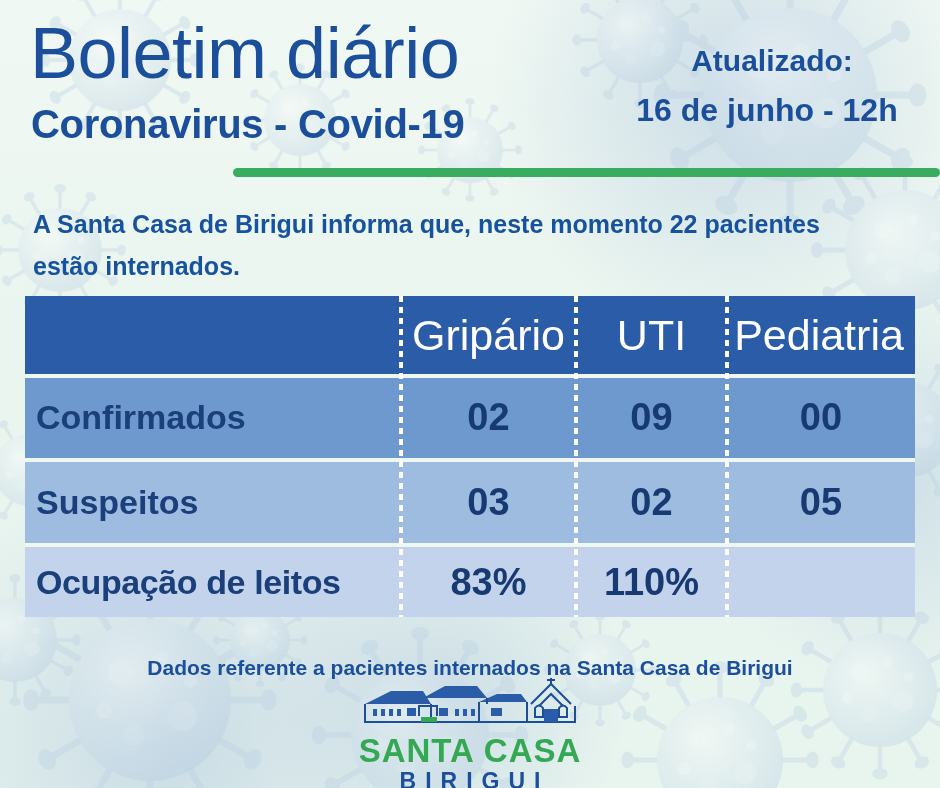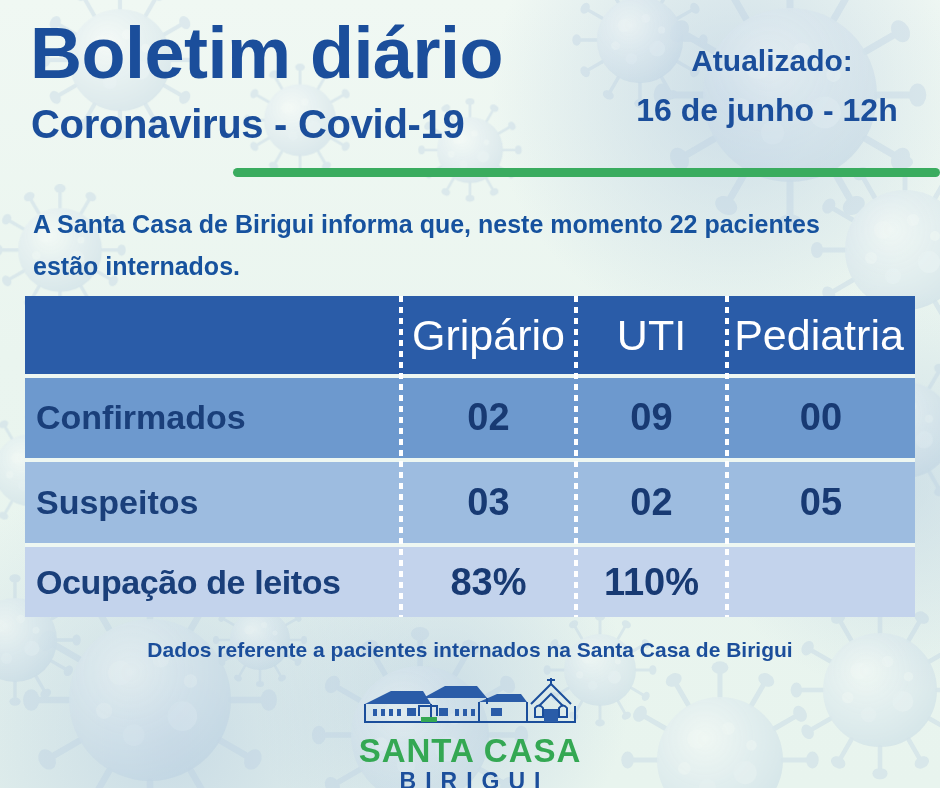--- a/index.html
+++ b/index.html
@@ -23,21 +23,21 @@
   }
   
   #virus-layer{
     position:absolute;left:0;top:0;width:940px;height:788px;
     pointer-events:none;opacity:.62;
   }
   
   .head{position:absolute;left:0;top:0;width:940px;height:186px;}
   .title-main{
     position:absolute;left:30px;top:14px;
-    font-size:72px;line-height:78px;font-weight:700;
+    font-size:72px;line-height:78px;font-weight:400;
     color:#1b4e9b;letter-spacing:-0.5px;white-space:nowrap;
   }
   .title-sub{
     position:absolute;left:31px;top:101px;
     font-size:40px;line-height:46px;font-weight:700;
     color:#1b4e9b;letter-spacing:-0.3px;white-space:nowrap;
   }
   .upd-label{
     position:absolute;left:604px;top:44px;width:336px;
     text-align:center;font-size:30px;font-weight:700;
@@ -91,21 +91,21 @@
   .vsep.s0{left:374px;}
   .vsep.s1{left:549px;}
   .vsep.s2{left:700px;}
   
   .hgap{position:absolute;left:0;width:890px;height:4px;background:#eef7f2;}
   .hgap.g0{top:78px;}
   .hgap.g1{top:162px;}
   .hgap.g2{top:247px;}
   
   .foot-note{
-    position:absolute;left:0;top:638px;width:940px;
+    position:absolute;left:0;top:656px;width:940px;
     text-align:center;font-size:21px;font-weight:700;
     color:#1b4e9b;
   }
   .logo{position:absolute;left:0;top:676px;width:940px;text-align:center;}
   .logo-svg{display:block;margin:0 auto;}
   .logo-santacasa{
     margin-top:2px;font-size:33px;font-weight:700;letter-spacing:1px;
     color:#34a853;line-height:34px;
   }
   .logo-birigui{

